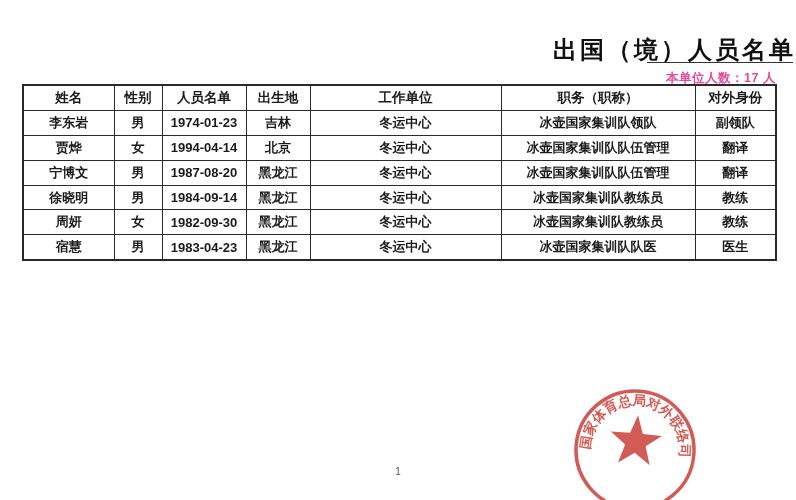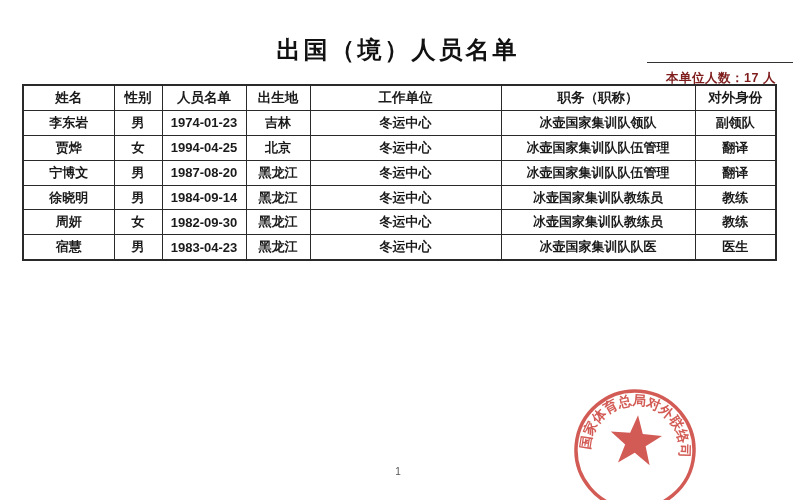--- a/index.html
+++ b/index.html
@@ -6,33 +6,33 @@
   .page{
     position:relative;
     width:796px;height:500px;
     background:#ffffff;
     overflow:hidden;
     font-family:"Liberation Sans","DejaVu Sans",sans-serif;
     color:#1c1c1c;
   }
   .title{
     position:absolute;top:34px;left:0;right:0;
-    text-align:center;
+    text-align:right;
     font-size:24px;font-weight:700;
     letter-spacing:3px;
     color:#111;
     margin:0;
   }
   .header-rule{
     position:absolute;top:62px;left:647px;width:146px;height:0;
     border-top:1px solid #333;
   }
   .unit-count{
     position:absolute;top:70px;right:20px;
-    font-size:12.5px;font-weight:700;color:#7f1d1d;
+    font-size:12.5px;font-weight:700;color:#ec4899;
     letter-spacing:0.5px;
   }
   table.personnel{
     position:absolute;left:22px;top:84px;
     width:753px;
     border-collapse:collapse;
     table-layout:fixed;
     border:2px solid #2a2a2a;
     font-size:13px;
   }
@@ -100,21 +100,21 @@
           <td>男</td>
           <td>1974-01-23</td>
           <td>吉林</td>
           <td>冬运中心</td>
           <td>冰壶国家集训队领队</td>
           <td>副领队</td>
         </tr>
         <tr>
           <td>贾烨</td>
           <td>女</td>
-          <td>1994-04-25</td>
+          <td>1994-04-14</td>
           <td>北京</td>
           <td>冬运中心</td>
           <td>冰壶国家集训队队伍管理</td>
           <td>翻译</td>
         </tr>
         <tr>
           <td>宁博文</td>
           <td>男</td>
           <td>1987-08-20</td>
           <td>黑龙江</td>

